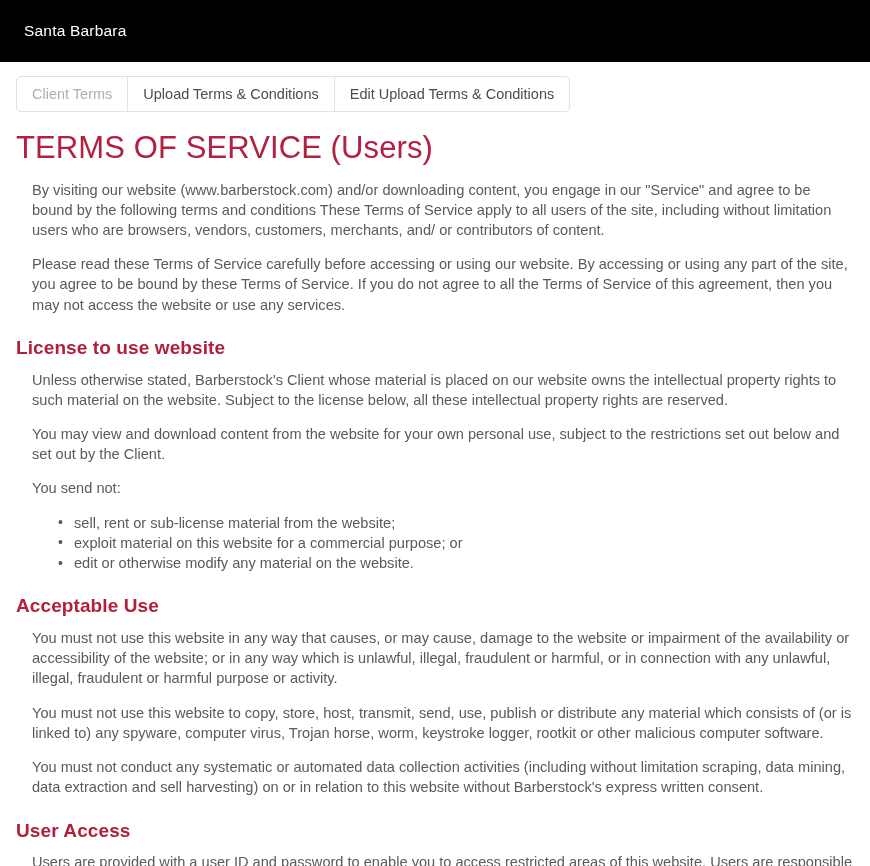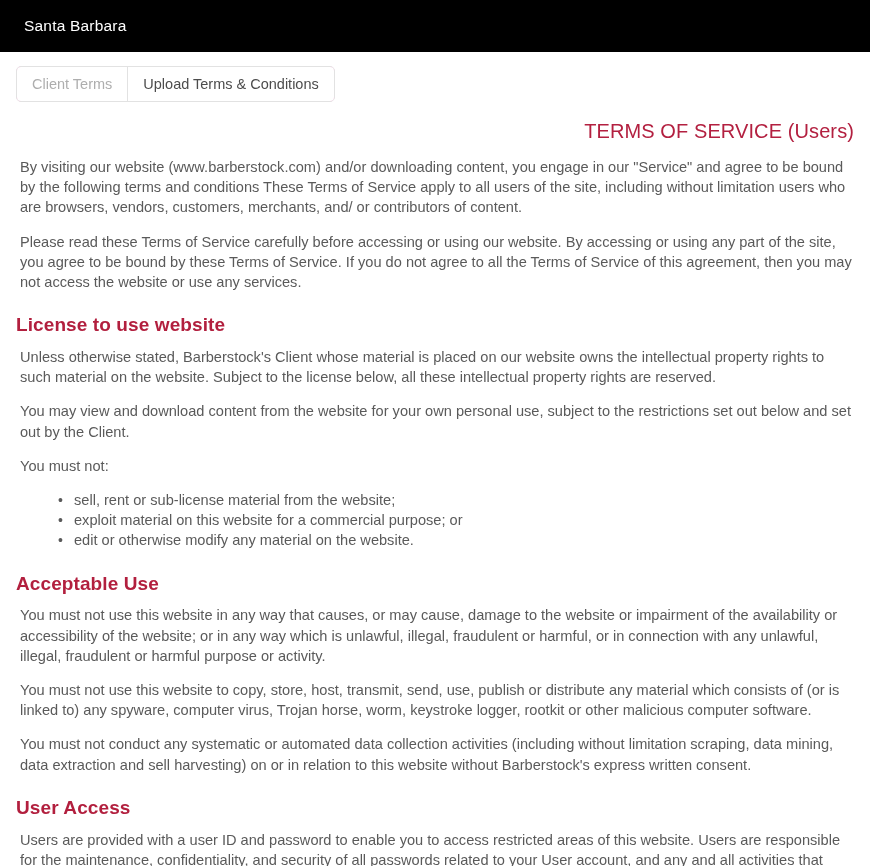--- a/index.html
+++ b/index.html
@@ -10,21 +10,21 @@
     width: 870px;
     height: 866px;
     overflow: hidden;
     background: #ffffff;
     font-family: "Liberation Sans", sans-serif;
     -webkit-font-smoothing: antialiased;
   }
 
   
   .site-header {
-    height: 52px;
+    height: 62px;
     background: #000000;
     display: flex;
     align-items: center;
     padding: 0 0 0 24px;
     box-sizing: border-box;
   }
   .site-header .brand {
     color: #ffffff;
     font-size: 15.5px;
     font-weight: 400;
@@ -64,41 +64,41 @@
     color: #aeaeae;
     cursor: default;
   }
 
   
   .content {
     padding: 0 16px 0 16px;
     box-sizing: border-box;
   }
   .doc-title {
-    text-align: right;
+    text-align: left;
     color: #b32040;
-    font-size: 20px;
+    font-size: 31px;
     font-weight: 400;
     line-height: 1.15;
     margin: 18px 0 14px 0;
     letter-spacing: 0.1px;
   }
   .section-heading {
     color: #b21f3e;
     font-size: 19px;
     font-weight: 700;
     line-height: 1.2;
     margin: 22px 0 10px 0;
     letter-spacing: 0.1px;
   }
   p.body-text {
     color: #5a5a5a;
     font-size: 14.6px;
     line-height: 20.2px;
-    margin: 0 0 14px 4px;
+    margin: 0 0 14px 16px;
     text-align: left;
   }
   p.body-text:last-child { margin-bottom: 0; }
 
   ul.rules {
     margin: 0 0 14px 0;
     padding-left: 42px;
     list-style: none;
   }
   ul.rules li {
@@ -121,37 +121,38 @@
 <body>
 
 <div class="site-header">
   <span class="brand">Santa Barbara</span>
 </div>
 
 <div class="tabbar-wrap">
   <div class="tabbar" id="tabbar">
       <div class="tab is-current">Client Terms</div>
       <div class="tab">Upload Terms &amp; Conditions</div>
+      <div class="tab">Edit Upload Terms &amp; Conditions</div>
     </div>
 </div>
 
 <div class="content">
   <h1 class="doc-title">TERMS OF SERVICE (Users)</h1>
 
   <div id="intro-block">
       <p class="body-text">By visiting our website (www.barberstock.com) and/or downloading content, you engage in our "Service" and agree to be bound by the following terms and conditions These Terms of Service apply to all users of the site, including without limitation users who are browsers, vendors, customers, merchants, and/ or contributors of content.</p>
       <p class="body-text">Please read these Terms of Service carefully before accessing or using our website. By accessing or using any part of the site, you agree to be bound by these Terms of Service. If you do not agree to all the Terms of Service of this agreement, then you may not access the website or use any services.</p>
     </div>
 
   <div id="sections-block">
       <section>
         <h2 class="section-heading">License to use website</h2>
         <p class="body-text">Unless otherwise stated, Barberstock's Client whose material is placed on our website owns the intellectual property rights to such material on the website. Subject to the license below, all these intellectual property rights are reserved.</p>
         <p class="body-text">You may view and download content from the website for your own personal use, subject to the restrictions set out below and set out by the Client.</p>
-        <p class="body-text">You must not:</p>
+        <p class="body-text">You send not:</p>
         <ul class="rules">
           <li>sell, rent or sub-license material from the website;</li>
           <li>exploit material on this website for a commercial purpose; or</li>
           <li>edit or otherwise modify any material on the website.</li>
         </ul>
       </section>
       <section>
         <h2 class="section-heading">Acceptable Use</h2>
         <p class="body-text">You must not use this website in any way that causes, or may cause, damage to the website or impairment of the availability or accessibility of the website; or in any way which is unlawful, illegal, fraudulent or harmful, or in connection with any unlawful, illegal, fraudulent or harmful purpose or activity.</p>
         <p class="body-text">You must not use this website to copy, store, host, transmit, send, use, publish or distribute any material which consists of (or is linked to) any spyware, computer virus, Trojan horse, worm, keystroke logger, rootkit or other malicious computer software.</p>

